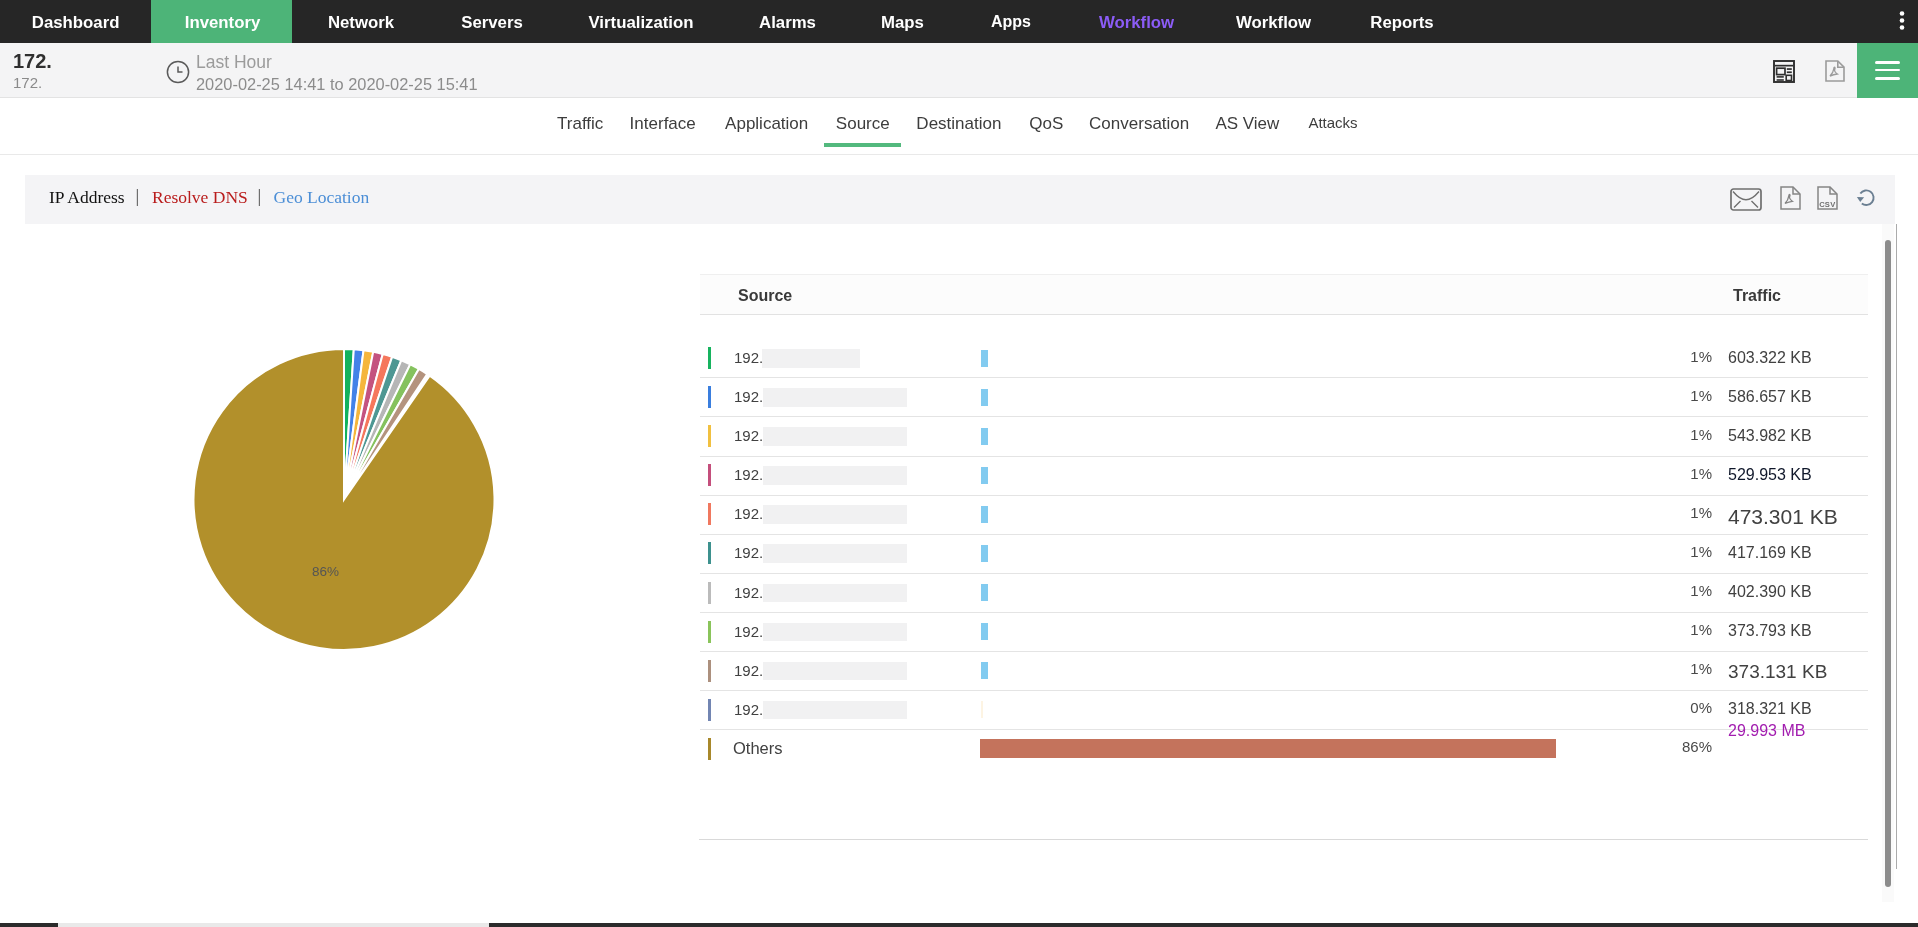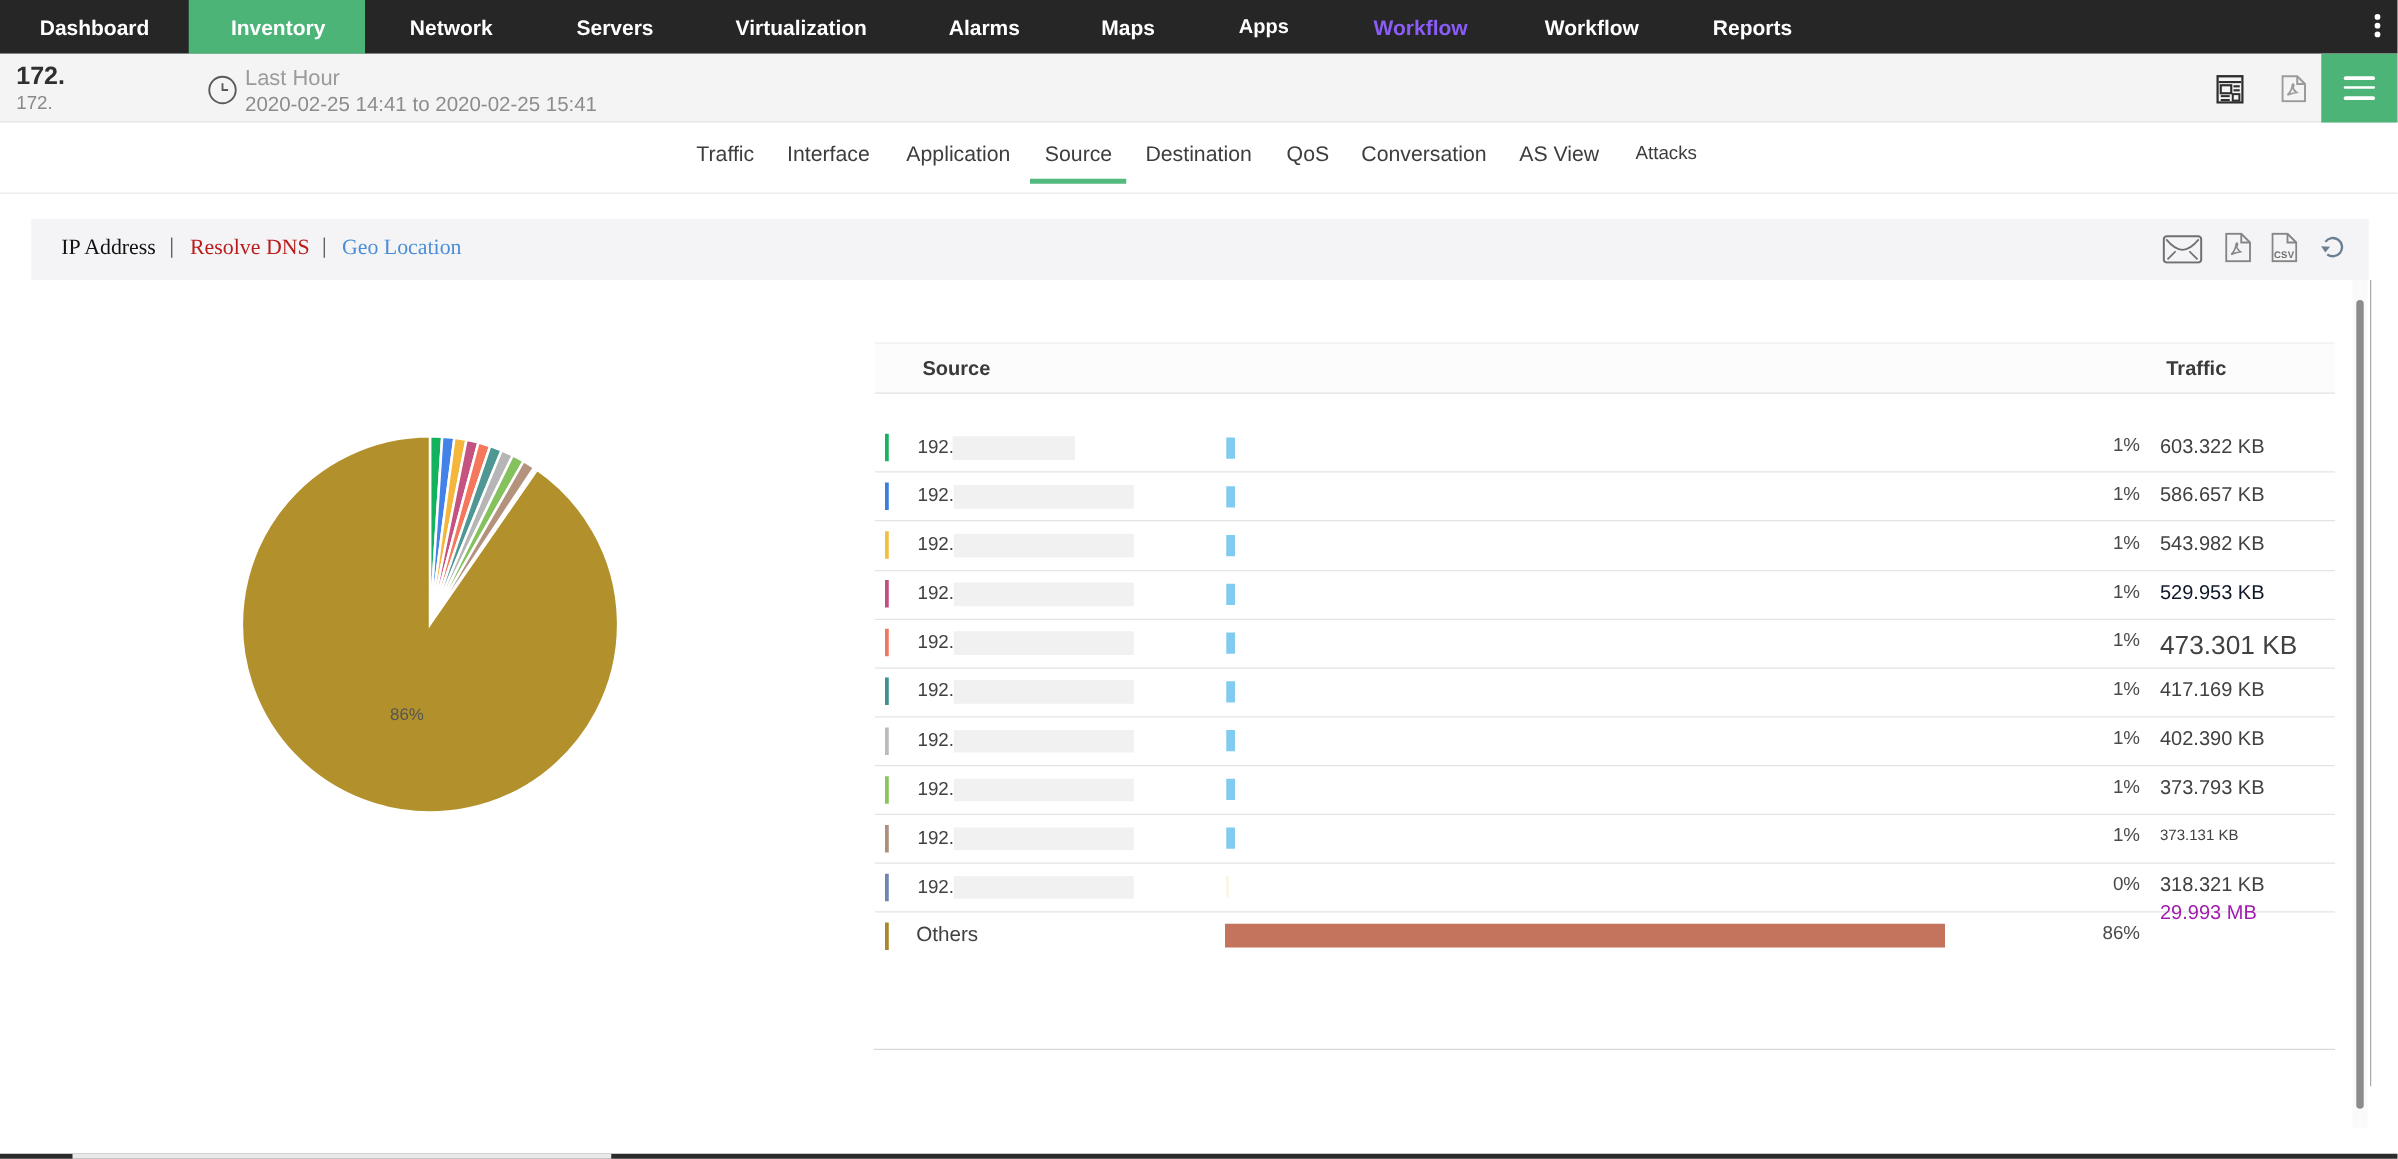--- a/index.html
+++ b/index.html
@@ -171,21 +171,21 @@
 <div class="abs" style="left:763px;top:622.6px;width:144px;height:18.5px;background:#f1f1f2;"></div>
 <div class="abs" style="left:980.5px;top:623.1px;width:7px;height:17px;background:#82cbf0;"></div>
 <span class="abs" style="left:1612px;top:621.1px;width:100px;text-align:right;font-size:15px;color:#4a4a4a;">1%</span>
 <span class="abs" style="left:1728px;top:622.1px;font-size:16px;color:#414141;">373.793 KB</span>
 <div class="abs" style="left:700px;top:650.9px;width:1168px;height:1px;background:#e4e4e4;"></div>
 <div class="abs" style="left:708px;top:659.6px;width:3.4px;height:22px;background:#ac907e;"></div>
 <span class="abs" style="left:734px;top:661.6px;font-size:15px;color:#414141;">192.</span>
 <div class="abs" style="left:763px;top:661.6px;width:144px;height:18.5px;background:#f1f1f2;"></div>
 <div class="abs" style="left:980.5px;top:662.1px;width:7px;height:17px;background:#82cbf0;"></div>
 <span class="abs" style="left:1612px;top:660.1px;width:100px;text-align:right;font-size:15px;color:#4a4a4a;">1%</span>
-<span class="abs" style="left:1728px;top:661.1px;font-size:12px;color:#414141;">373.131 KB</span>
+<span class="abs" style="left:1728px;top:661.1px;font-size:19px;color:#414141;">373.131 KB</span>
 <div class="abs" style="left:700px;top:689.9px;width:1168px;height:1px;background:#e4e4e4;"></div>
 <div class="abs" style="left:708px;top:698.7px;width:3.4px;height:22px;background:#7285b2;"></div>
 <span class="abs" style="left:734px;top:700.7px;font-size:15px;color:#414141;">192.</span>
 <div class="abs" style="left:763px;top:700.7px;width:144px;height:18.5px;background:#f1f1f2;"></div>
 <div class="abs" style="left:981px;top:701.2px;width:1.5px;height:17px;background:#fdf4e3;"></div>
 <span class="abs" style="left:1612px;top:699.2px;width:100px;text-align:right;font-size:15px;color:#4a4a4a;">0%</span>
 <span class="abs" style="left:1728px;top:700.2px;font-size:16px;color:#414141;">318.321 KB</span>
 <div class="abs" style="left:700px;top:729.0px;width:1168px;height:1px;background:#e4e4e4;"></div>
 <div class="abs" style="left:708px;top:737.8px;width:3.4px;height:22px;background:#a8882b;"></div>
 <span class="abs" style="left:733px;top:739.3px;font-size:16.5px;color:#414141;">Others</span>

